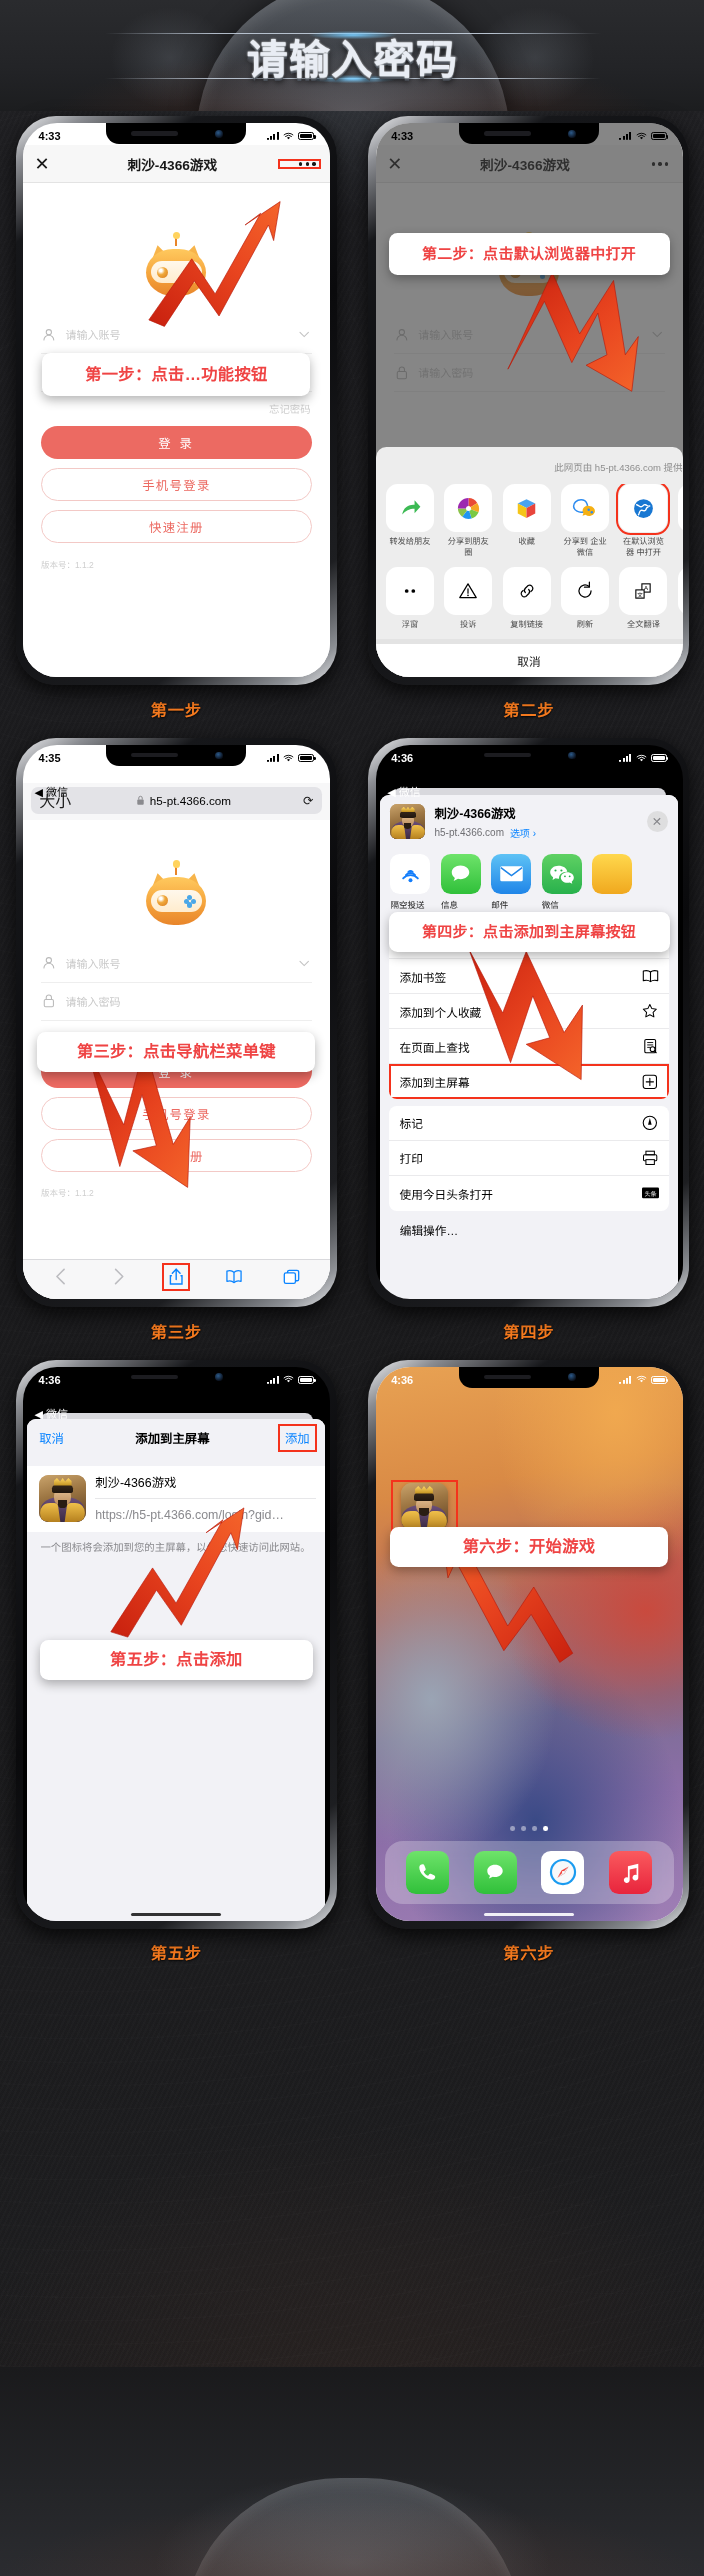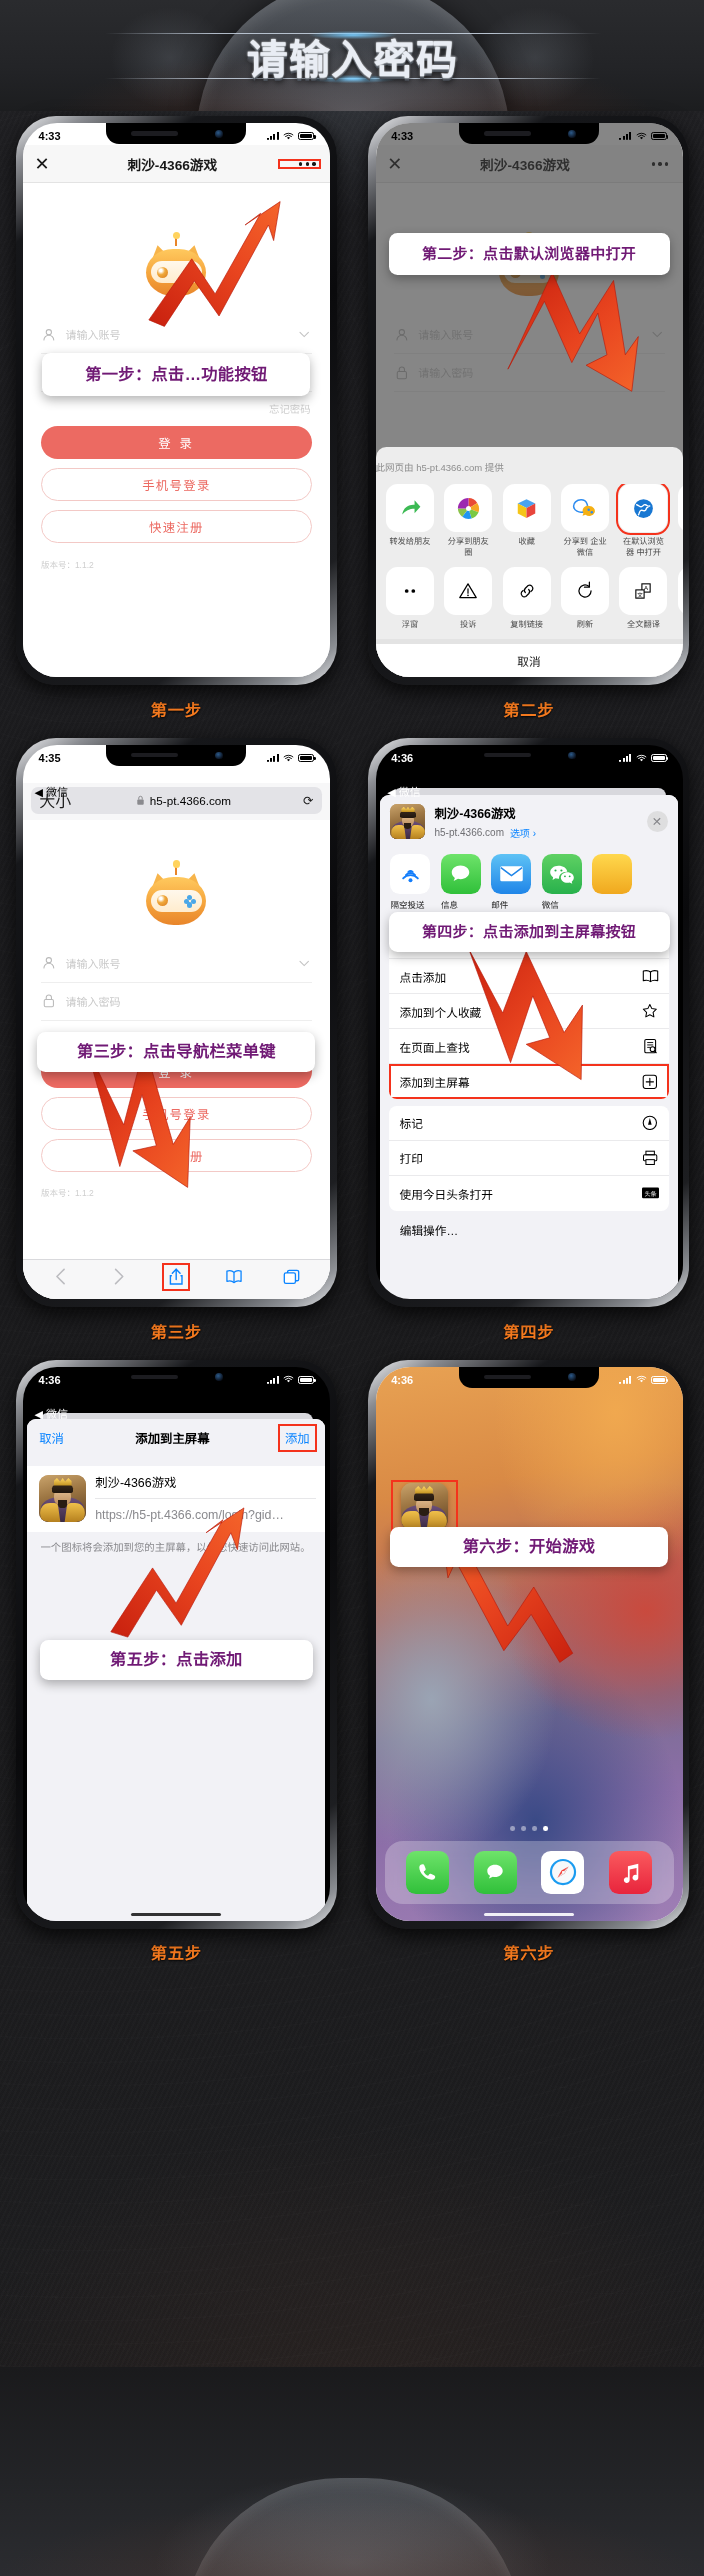--- a/index.html
+++ b/index.html
@@ -175,21 +175,21 @@
   .btn.primary { background:#ec6a62; color:#fff; }
   .btn.ghost { border:0.7px solid #f3c9c6; color:#ec6a62; letter-spacing:1.3px; }
   .version { font-size:8.5px; color:#cfcfcf; padding-top:5.2px; }
 
   
   .dim { position:absolute; inset:0; background:rgba(60,60,60,.62); z-index:16; }
 
   
   .wx-sheet { position:absolute; left:0; right:0; bottom:0; background:#ededed; z-index:18;
     border-radius:10.4px 10.4px 0 0; padding-top:10.4px; }
-  .wx-provider { text-align:left; font-size:9.5px; color:#8e8e8e; padding:2.6px 0 10.4px; }
+  .wx-provider { text-align:right; font-size:9.5px; color:#8e8e8e; padding:2.6px 0 10.4px; }
   .wx-icons { display:flex; gap:10.4px; padding:0 10.4px 9px; overflow:hidden; }
   .wx-ic { width:48px; flex:0 0 48px; text-align:center; }
   .wx-ic .box { width:48px; height:48px; border-radius:11.7px; background:#fff;
     display:flex; align-items:center; justify-content:center; margin-bottom:5.2px; }
   .wx-ic .lbl { font-size:8.2px; color:#4c4c4c; line-height:1.25; }
   .wx-cancel { border-top:5.9px solid #e3e3e3; height:38px; background:#fff;
     display:flex; align-items:center; justify-content:center; font-size:11.7px; color:#191919; }
 
   
   .sf-top { position:absolute; top:38px; left:0; right:0; padding:3.9px 7.8px 6.5px; background:#f7f7f8; z-index:14; }
@@ -285,21 +285,21 @@
     background:linear-gradient(180deg,#3a2a1c,#20160e); }
   .hero .crown { position:absolute; left:31%; top:7%; width:38%; height:16%;
     background:linear-gradient(180deg,#ffd766,#c08f1d); clip-path:polygon(0 100%,0 40%,18% 0,36% 45%,50% 0,64% 45%,82% 0,100% 40%,100% 100%); }
   .hero .beard { position:absolute; left:40%; top:54%; width:20%; height:16%; border-radius:0 0 50% 50%;
     background:#2a1d12; }
 
   
   .callout {
     position:absolute; z-index:40; background:#fff; border-radius:8.5px;
     box-shadow:0 3.9px 10.4px rgba(0,0,0,.3);
-    font-size:16.3px; font-weight:bold; color:#701a75; letter-spacing:0.3px;
+    font-size:16.3px; font-weight:bold; color:#ef4444; letter-spacing:0.3px;
     display:flex; align-items:center; justify-content:center; text-align:center;
     padding:9px 6.5px; line-height:1.1;
   }
 
   
   .arrow { position:absolute; z-index:38; }
   .arrow svg { display:block; overflow:visible; }
 </style>
 </head>
 <body>
@@ -864,21 +864,21 @@
                   <span>加入阅读列表</span>
                   <span class="ri">
                     <svg width="18" height="10.4" viewBox="0 0 30 16">
                         <circle cx="7" cy="8" r="5.6" stroke="#000" stroke-width="1.8" fill="none"></circle>
                         <circle cx="23" cy="8" r="5.6" stroke="#000" stroke-width="1.8" fill="none"></circle>
                         <path d="M12.6 8h4.8" stroke="#000" stroke-width="1.8"></path>
                       </svg>
                   </span>
                 </div>
                 <div class="ios-row">
-                  <span>点击添加</span>
+                  <span>添加书签</span>
                   <span class="ri">
                     <svg width="17" height="14.4" viewBox="0 0 28 24">
                         <path d="M14 5c-3-2.6-8-2.6-12-1.6v16C6 18.4 11 18.4 14 21c3-2.6 8-2.6 12-1.6v-16C22 2.4 17 2.4 14 5z" stroke="#000" stroke-width="1.8" fill="none" stroke-linejoin="round"></path>
                         <path d="M14 5v16" stroke="#000" stroke-width="1.8"></path>
                       </svg>
                   </span>
                 </div>
                 <div class="ios-row">
                   <span>添加到个人收藏</span>
                   <span class="ri">

